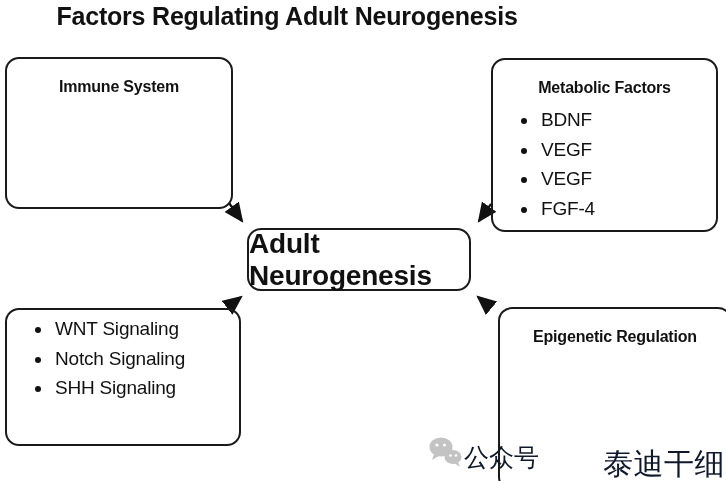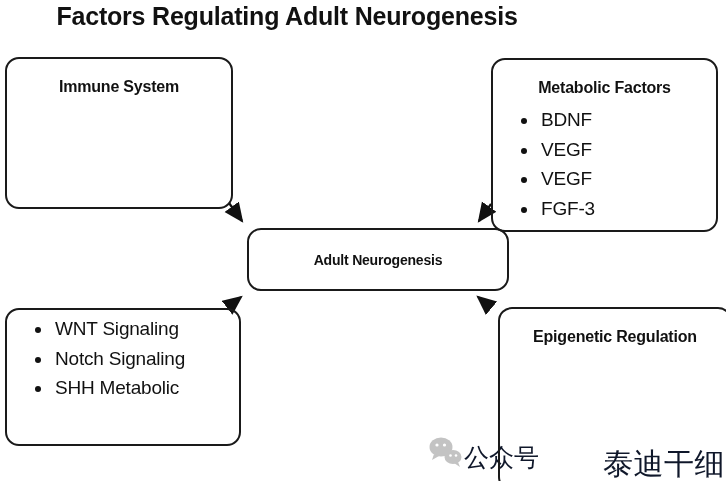--- a/index.html
+++ b/index.html
@@ -27,23 +27,23 @@
     margin:4px 0 0 0;padding:0 6px 0 46px;
     font-size:19px;line-height:29.5px;letter-spacing:-0.2px;
   }
   .box ul li{padding-left:2px;}
   #box-immune{left:5px;top:57px;width:228px;height:152px;}
   #box-metabolic{left:491px;top:58px;width:227px;height:174px;}
   #box-signaling{left:5px;top:308px;width:236px;height:138px;}
   #box-signaling .box-title{margin-top:13px;}
   #box-epigenetic{left:498px;top:307px;width:234px;height:184px;}
   #box-center{
-    left:247px;top:228px;width:262px;height:63px;
+    left:247px;top:228px;width:224px;height:63px;
     display:flex;align-items:center;justify-content:center;
-    font-size:14px;font-weight:700;letter-spacing:-0.2px;
+    font-size:28px;font-weight:700;letter-spacing:-0.2px;
   }
   .arrows{position:absolute;left:0;top:0;z-index:1;}
   .arrows line{stroke:#111;stroke-width:2.2;}
   .watermark{position:absolute;z-index:0;color:#0f172a;}
   #wm-left{left:464px;top:441px;font-size:25px;}
   #wm-right{left:603px;top:444px;font-size:30px;letter-spacing:0.5px;}
   #wm-icon{position:absolute;left:428px;top:436px;z-index:0;}
 </style>
 </head>
 <body>
@@ -84,29 +84,29 @@
   <div class="box" id="box-immune">
     <div class="box-title">Immune System</div>
   </div>
 
   <div class="box" id="box-metabolic">
     <div class="box-title">Metabolic Factors</div>
     <ul>
         <li>BDNF</li>
         <li>VEGF</li>
         <li>VEGF</li>
-        <li>FGF-3</li>
+        <li>FGF-4</li>
       </ul>
   </div>
 
   <div class="box" id="box-signaling">
     <ul>
         <li>WNT Signaling</li>
         <li>Notch Signaling</li>
-        <li>SHH Metabolic</li>
+        <li>SHH Signaling</li>
       </ul>
   </div>
 
   <div class="box" id="box-epigenetic">
     <div class="box-title">Epigenetic Regulation</div>
   </div>
 
   <div class="box" id="box-center">Adult Neurogenesis</div>
 
 </div>

